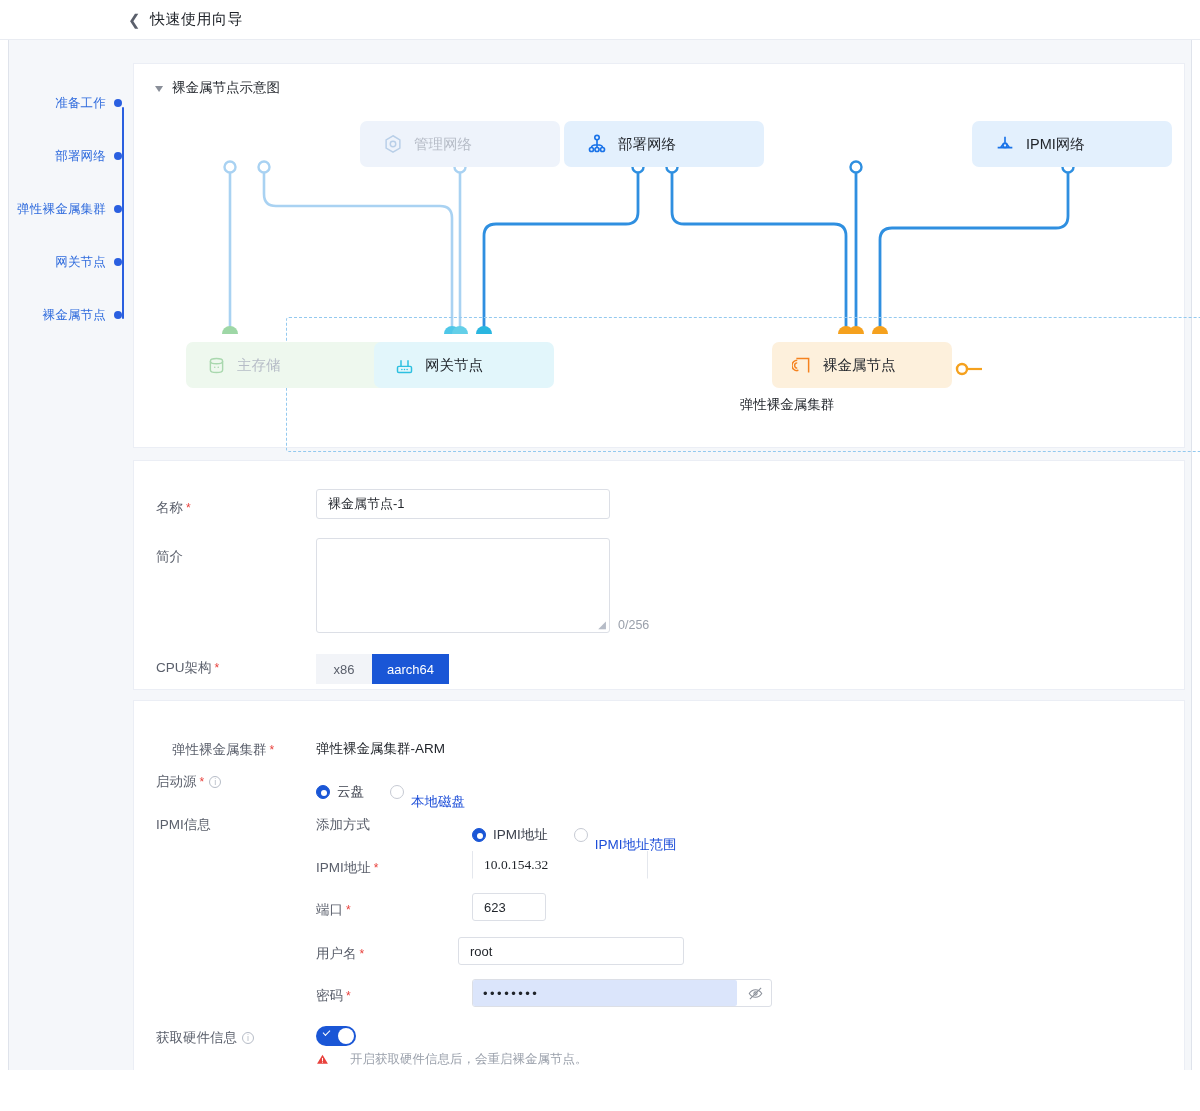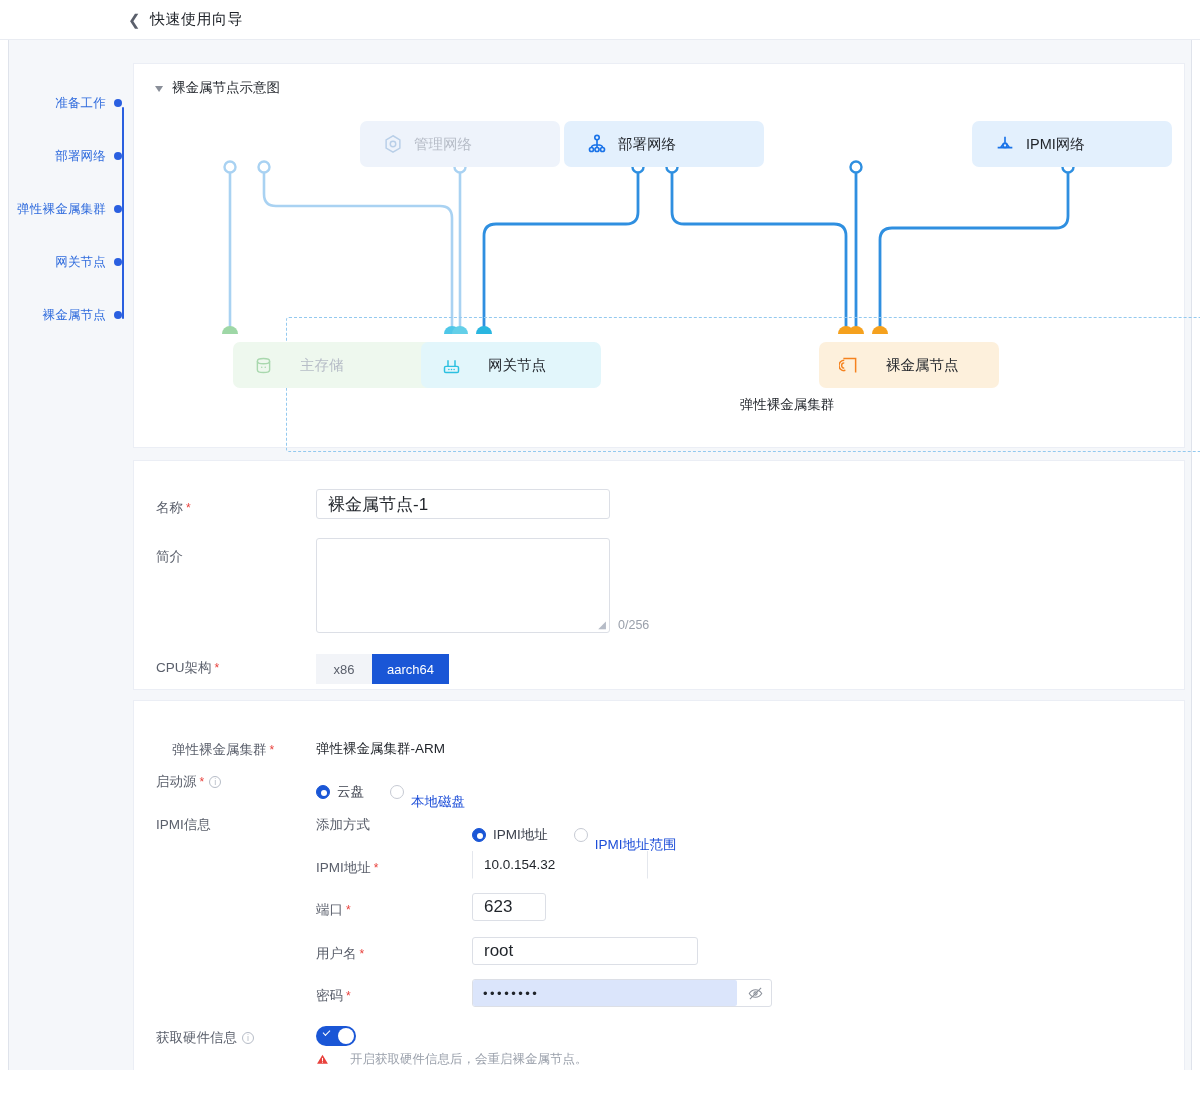--- a/index.html
+++ b/index.html
@@ -87,23 +87,22 @@
     border: 1.4px dashed #93c9ef; border-radius: 3px;
   }
   .cluster-caption {
     position: absolute; left: 0; top: 78px; width: 1000px;
     text-align: center; font-size: 13.5px; color: #1f2329;
   }
 
   
   .compbox {
     position: absolute; height: 46px; border-radius: 7px;
-    display: flex; align-items: center; gap: 26px; padding-left: 20px;
+    display: flex; align-items: center; gap: 10px; padding-left: 20px;
     font-size: 14.5px;
-    margin-left: 47px;
   }
   .compbox.storage  { background: #eef8ee; color: #b6bcc7; }
   .compbox.gateway  { background: #e2f6fb; color: #1f2329; }
   .compbox.bare     { background: #fdf0dc; color: #1f2329; }
   .compbox.instance { background: #f5eafc; color: #1f2329; }
 
   svg.wires { position: absolute; left: 0; top: 0; width: 1052px; height: 385px; pointer-events: none; }
 
   
   .frow { position: absolute; display: flex; align-items: flex-start; }
@@ -114,21 +113,21 @@
   .req { color: #e8413c; margin-left: 3px; font-size: 12px; }
   .info-i {
     display: inline-block; width: 12px; height: 12px; border-radius: 50%;
     border: 1px solid #b6bcc7; color: #b6bcc7; font-size: 9px;
     line-height: 10px; text-align: center; margin-left: 5px;
     vertical-align: 1px; font-style: normal;
   }
 
   .txt-input {
     border: 1px solid #dcdfe6; border-radius: 3px; background: #fff;
-    font-size: 17px; color: #1f2329; padding: 0 11px;
+    font-size: 13px; color: #1f2329; padding: 0 11px;
     font-family: inherit; outline: none;
   }
   .ta-box {
     border: 1px solid #dcdfe6; border-radius: 3px; background: #fff;
     position: relative;
   }
   .ta-grip { position: absolute; right: 3px; bottom: 2px; color: #b6bcc7; font-size: 10px; }
   .counter { font-size: 12.5px; color: #9aa0ab; }
 
   .seg { display: flex; }
@@ -405,31 +404,31 @@
         </div>
         <div class="radio off">
           <span class="dot"></span>
           <span class="rlabel">IPMI地址范围</span>
         </div>
       </div>
 
       <div class="flabel" style="position:absolute; left:182px; top:158px;">
         <span>IPMI地址</span><span class="req">*</span>
       </div>
-      <input class="underline-input" style="position: absolute; left: 338px; top: 150px; width: 176px; height: 28px;" value="10.0.154.32">
+      <input class="underline-input" style="position: absolute; left: 338px; top: 150px; width: 176px; height: 28px; font-family: Liberation Serif, serif;" value="10.0.154.32">
 
       <div class="flabel" style="position:absolute; left:182px; top:200px;">
         <span>端口</span><span class="req">*</span>
       </div>
       <input class="txt-input" style="position: absolute; left: 338px; top: 192px; width: 74px; height: 28px;" value="623">
 
       <div class="flabel" style="position:absolute; left:182px; top:244px;">
         <span>用户名</span><span class="req">*</span>
       </div>
-      <input class="txt-input" style="position: absolute; left: 338px; top: 236px; width: 226px; height: 28px;" value="root">
+      <input class="txt-input" style="position: absolute; left: 324px; top: 236px; width: 226px; height: 28px;" value="root">
 
       <div class="flabel" style="position:absolute; left:182px; top:286px;">
         <span>密码</span><span class="req">*</span>
       </div>
       <div class="pwd-wrap" style="position:absolute; left:338px; top:278px;">
         <div class="txt-input" style="width:300px; height:28px;"></div>
         <div class="pwd-inner" style="width:264px;">••••••••</div>
         <svg style="position:absolute; right:9px; top:7px;" width="15" height="15" viewBox="0 0 24 24" fill="none" stroke="#8a8f99" stroke-width="1.7">
           <path d="M2 12s3.8-6 10-6 10 6 10 6-3.8 6-10 6S2 12 2 12z"></path>
           <circle cx="12" cy="12" r="2.6"></circle>

